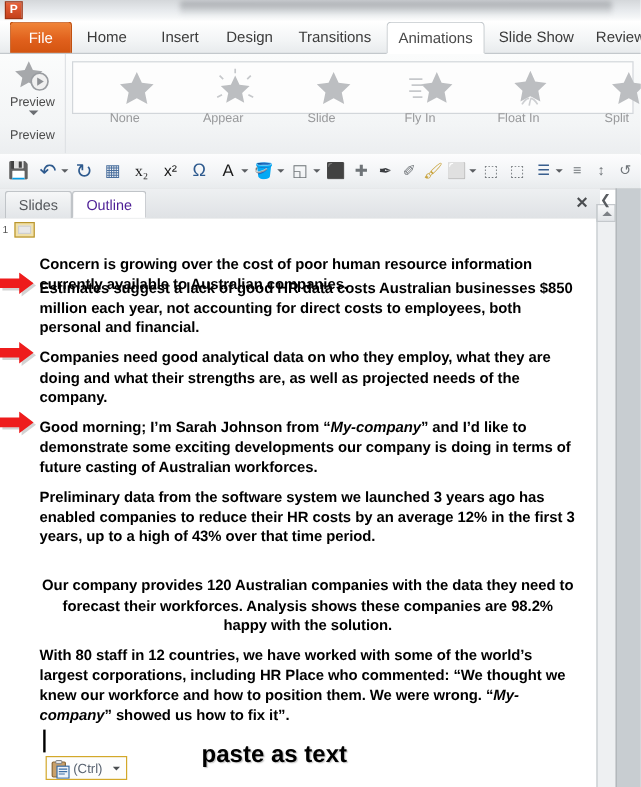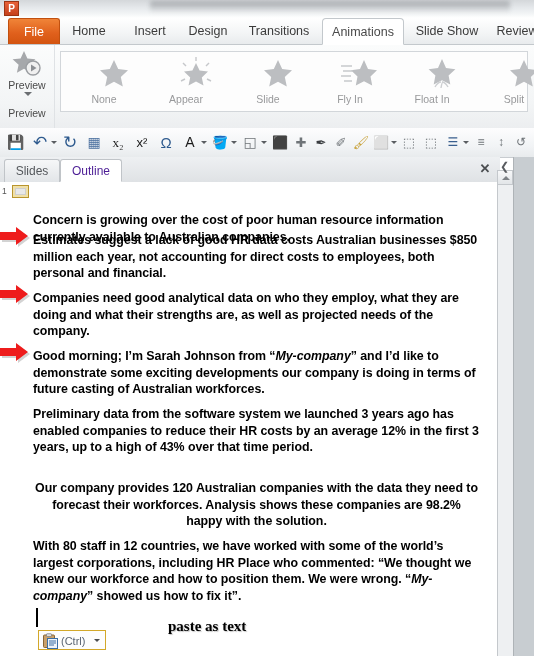--- a/index.html
+++ b/index.html
@@ -71,21 +71,21 @@
   .preview-caret{
     position:absolute;left:24px;top:47px;width:0;height:0;
     border-left:4px solid transparent;border-right:4px solid transparent;
     border-top:4px solid #6b6e72;
   }
   .group-name{
     position:absolute;left:0;top:62px;width:54px;text-align:center;
     font-size:10.5px;color:#4a4a4a;
   }
   .gallery{
-    position:absolute;left:60px;top:6px;width:468px;height:61px;
+    position:absolute;left:60px;top:6px;width:468px;height:44px;
     border:1px solid #d2d6da;background:#fdfdfd;
     box-sizing:border-box;
   }
   .anim-item{
     position:absolute;top:2px;width:78px;height:54px;text-align:center;
   }
   .anim-label{
     position:absolute;left:0;bottom:3px;width:78px;text-align:center;
     font-size:10.5px;color:#98999b;
   }
@@ -167,23 +167,23 @@
     position:absolute;left:22px;top:2px;font-size:11px;color:#5a6472;
     line-height:16px;
   }
   .paste-caret{
     position:absolute;right:5px;top:8px;width:0;height:0;
     border-left:3px solid transparent;border-right:3px solid transparent;
     border-top:3.5px solid #4a4d50;
   }
   .annot-text{
     position:absolute;left:168px;top:618px;
-    font-size:15px;font-weight:bold;color:#000;
+    font-size:20px;font-weight:bold;color:#000;
     text-shadow:1px 1px 1px rgba(150,150,150,0.55);
-    font-family:Liberation Serif, serif;
+    font-family:Liberation Sans, sans-serif;
   }
 
   
   .vscroll{
     position:absolute;left:497px;top:170px;width:16px;height:486px;
     background:#eef0f2;border-left:1px solid #c4c8cc;
     box-sizing:border-box;
   }
   .vscroll-up{
     position:absolute;left:497px;top:170px;width:16px;height:15px;

